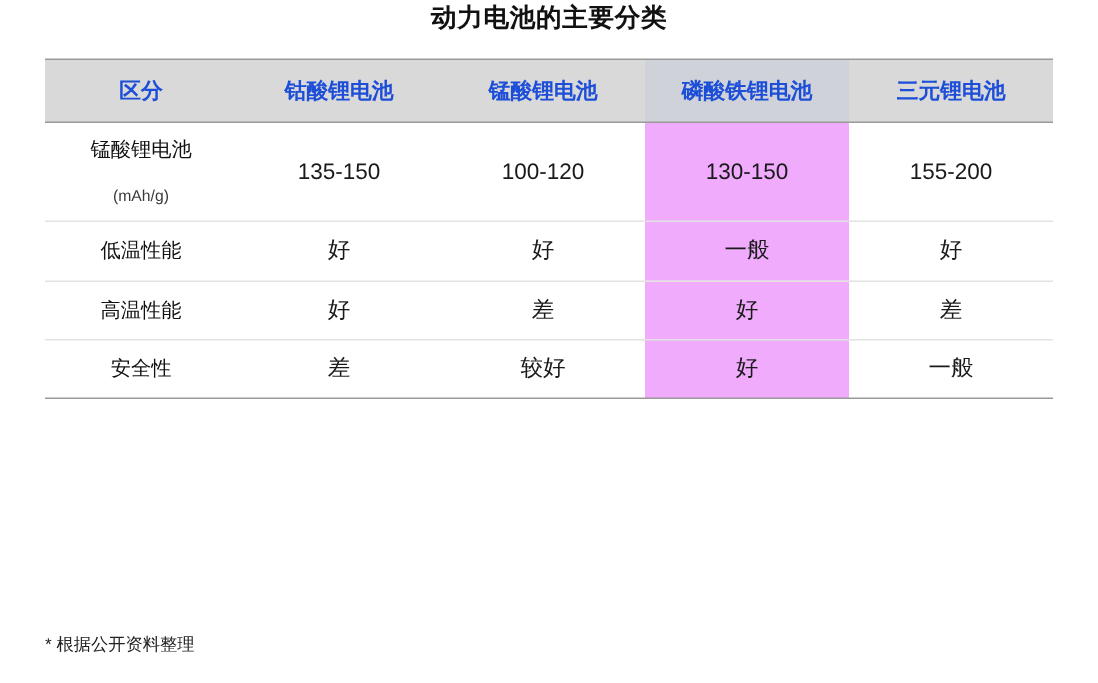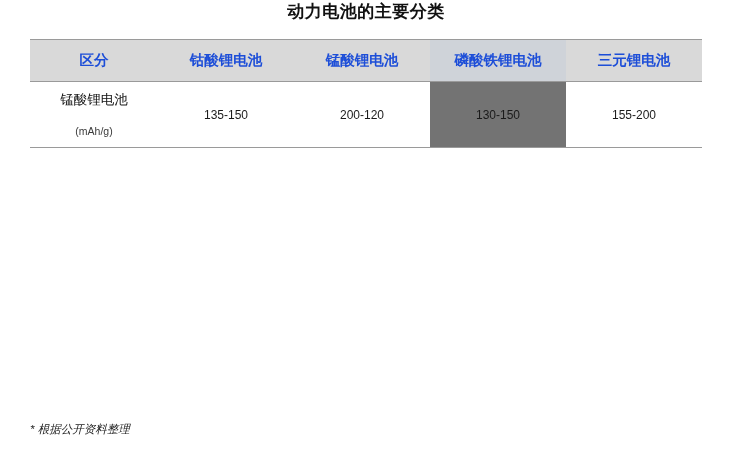--- a/index.html
+++ b/index.html
@@ -50,52 +50,51 @@
     padding: 11px 4px;
     border-top: 1px solid #9a9a9a;
     border-bottom: 1px solid #9a9a9a;
     text-align: center;
     vertical-align: middle;
   }
   thead th.hl {
     background: #cfd3d9;
   }
   tbody td {
-    font-size: 12px;
+    font-size: 15px;
     text-align: center;
     vertical-align: middle;
     padding: 9px 4px;
     border-bottom: 1px solid #e2e2e2;
     line-height: 1.35;
   }
   tbody tr:last-child td {
     border-bottom: 1px solid #9a9a9a;
   }
   tbody td.label {
     font-size: 13.5px;
     color: #111111;
   }
   tbody td.hl {
-    background: #737373;
+    background: #f0abfc;
   }
   .sub {
     display: block;
     font-size: 10.5px;
     color: #3a3a3a;
     margin-top: 15px;
   }
   .multi {
     display: block;
   }
   .footnote {
     position: absolute;
     left: 30px;
     bottom: 18px;
     font-size: 11.5px;
-    font-style: italic;
     color: #222222;
   }
 </style>
 </head>
 <body>
 
 <div class="page">
 
   <div class="title">动力电池的主要分类</div>
 
@@ -117,23 +116,50 @@
           <th>三元锂电池</th>
         </tr>
       </thead>
       <tbody>
         <tr>
           <td class="label">
             <span>锰酸锂电池</span>
             <span class="sub">(mAh/g)</span>
           </td>
           <td>135-150</td>
-          <td>200-120</td>
+          <td>100-120</td>
           <td class="hl">130-150</td>
           <td>155-200</td>
+        </tr>
+        <tr>
+          <td class="label">
+            <span>低温性能</span>
+          </td>
+          <td>好</td>
+          <td>好</td>
+          <td class="hl">一般</td>
+          <td>好</td>
+        </tr>
+        <tr>
+          <td class="label">
+            <span>高温性能</span>
+          </td>
+          <td>好</td>
+          <td>差</td>
+          <td class="hl">好</td>
+          <td>差</td>
+        </tr>
+        <tr>
+          <td class="label">
+            <span>安全性</span>
+          </td>
+          <td>差</td>
+          <td>较好</td>
+          <td class="hl">好</td>
+          <td>一般</td>
         </tr>
       </tbody>
     </table>
   </div>
 
   <div class="footnote">* 根据公开资料整理</div>
 
 </div>
 
 </body></html>

